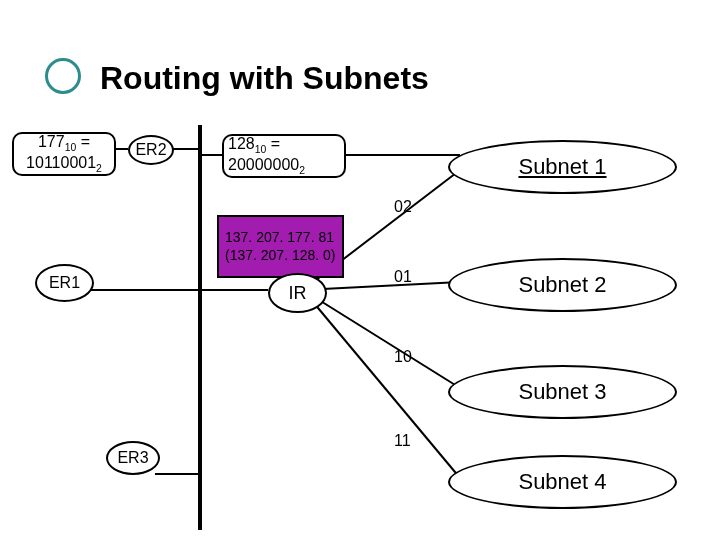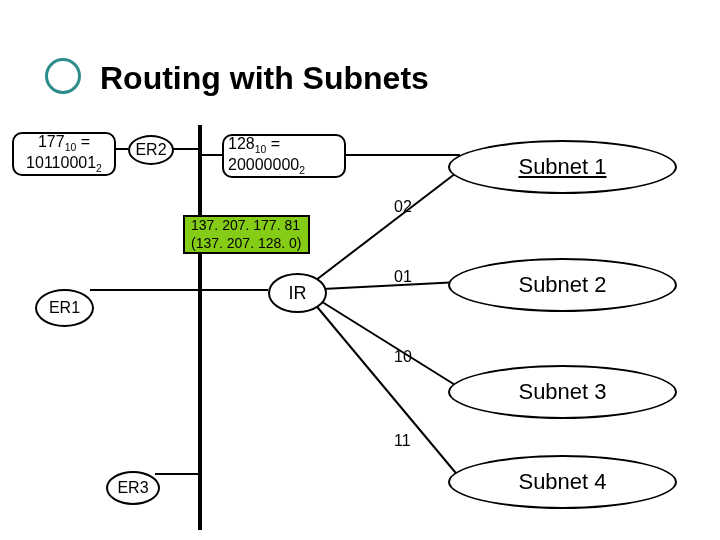--- a/index.html
+++ b/index.html
@@ -48,23 +48,24 @@
     justify-content: center;
     font-size: 16px;
     padding: 0 4px;
     background: #fff;
     line-height: 1.15;
   }
   .node-box {
     position: absolute;
     border: 2px solid #000;
     font-size: 14px;
-    padding: 0 6px;
-    background: #84cc16;
+    padding: 12px 6px;
+    background: #a21caf;
     line-height: 1.25;
+    margin-left: 34px;
   }
   .subnet {
     font-size: 22px;
   }
   .ir {
     font-size: 18px;
   }
   .bits {
     position: absolute;
     font-size: 16px;
@@ -127,37 +128,37 @@
 
 <div class="node-ellipse subnet zstack" style="top:140px; left:448px; width:225px; height:50px;text-decoration:underline;">
   <span>Subnet 1</span>
 </div>
 
 <div class="node-box zstack" style="top:215px; left:183px;">
   <div>137. 207. 177. 81</div>
   <div>(137. 207. 128. 0)</div>
 </div>
 
-<div class="node-ellipse zstack" style="top:289px; left:35px; width:55px; height:34px;">
+<div class="node-ellipse zstack" style="top:264px; left:35px; width:55px; height:34px;">
   <span>ER1</span>
 </div>
 
 <div class="node-ellipse ir zstack" style="top:273px; left:268px; width:55px; height:36px;">
   <span>IR</span>
 </div>
 
 <div class="node-ellipse subnet zstack" style="top:258px; left:448px; width:225px; height:50px;">
   <span>Subnet 2</span>
 </div>
 
 <div class="node-ellipse subnet zstack" style="top:365px; left:448px; width:225px; height:50px;">
   <span>Subnet 3</span>
 </div>
 
-<div class="node-ellipse zstack" style="top:471px; left:106px; width:50px; height:30px;">
+<div class="node-ellipse zstack" style="top:441px; left:106px; width:50px; height:30px;">
   <span>ER3</span>
 </div>
 
 <div class="node-ellipse subnet zstack" style="top:455px; left:448px; width:225px; height:50px;">
   <span>Subnet 4</span>
 </div>
 
 <div class="bits zstack" style="top:198px; left:394px;">02</div>
 <div class="bits zstack" style="top:268px; left:394px;">01</div>
 <div class="bits zstack" style="top:348px; left:394px;">10</div>

